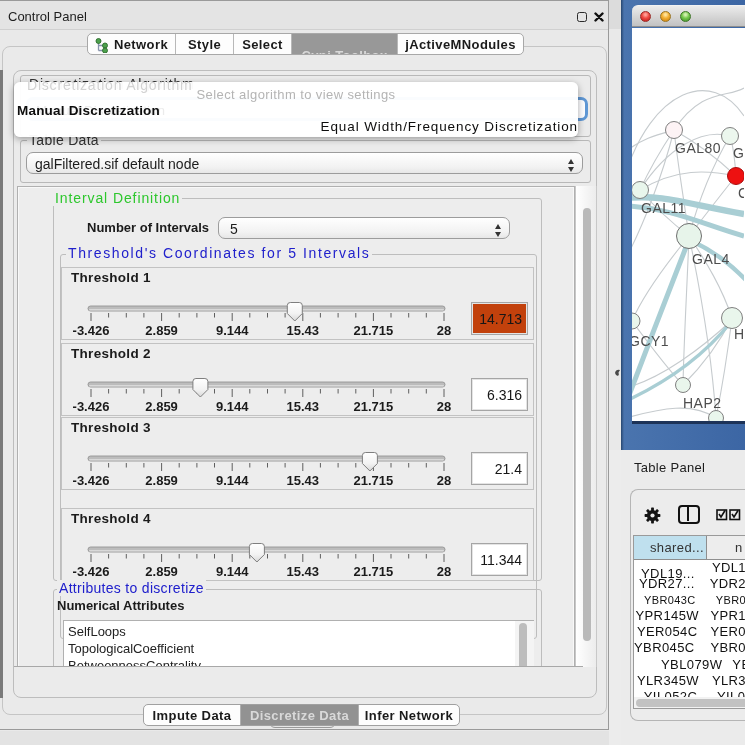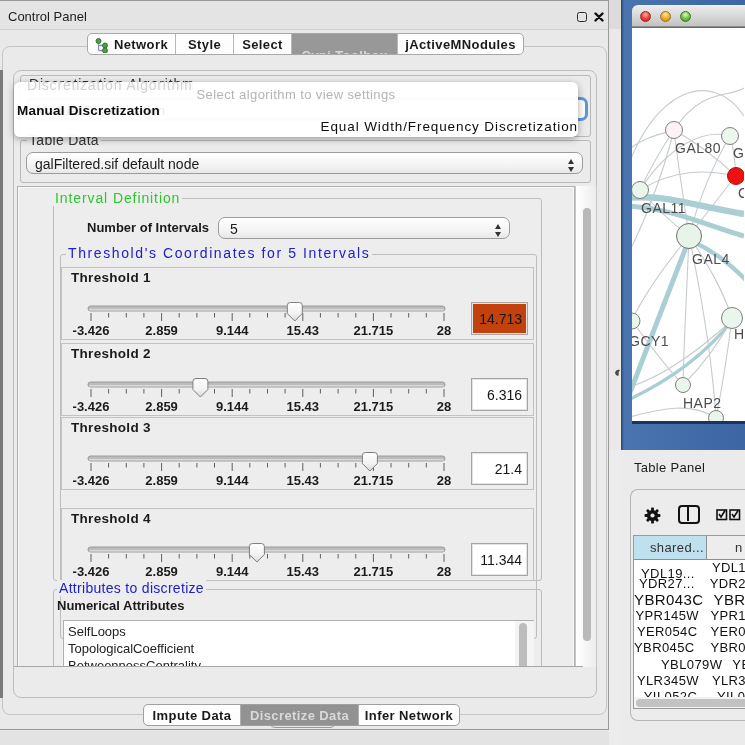--- a/index.html
+++ b/index.html
@@ -403,21 +403,21 @@
         <div style="flex:1; background:#ededed; padding:5px 0 0 28px;">n</div>
       </div>
       <div style="display:flex; height:16.1px; color:#111; font-size:13px;">
           <div style="width:73px; text-align:center; padding-top:7px;">YDL19...</div>
           <div style="flex:1; padding:1px 0 0 10px;">YDL1</div>
         </div>
 <div style="display:flex; height:16.1px; color:#111; font-size:13px;">
           <div style="width:73px; text-align:center; padding-top:1px;">YDR27...</div>
           <div style="flex:1; padding:1px 0 0 10px;">YDR2</div>
         </div>
-<div style="display:flex; height:16.1px; color:#111; font-size:15px;">
+<div style="display:flex; height:16.1px; color:#111; font-size:11px;">
           <div style="width:73px; text-align:center; padding-top:1px;">YBR043C</div>
           <div style="flex:1; padding:1px 0 0 10px;">YBR0</div>
         </div>
 <div style="display:flex; height:16.1px; color:#111; font-size:13px;">
           <div style="width:73px; text-align:center; padding-top:1px;">YPR145W</div>
           <div style="flex:1; padding:1px 0 0 10px;">YPR1</div>
         </div>
 <div style="display:flex; height:16.1px; color:#111; font-size:13px;">
           <div style="width:73px; text-align:center; padding-top:1px;">YER054C</div>
           <div style="flex:1; padding:1px 0 0 10px;">YER0</div>

